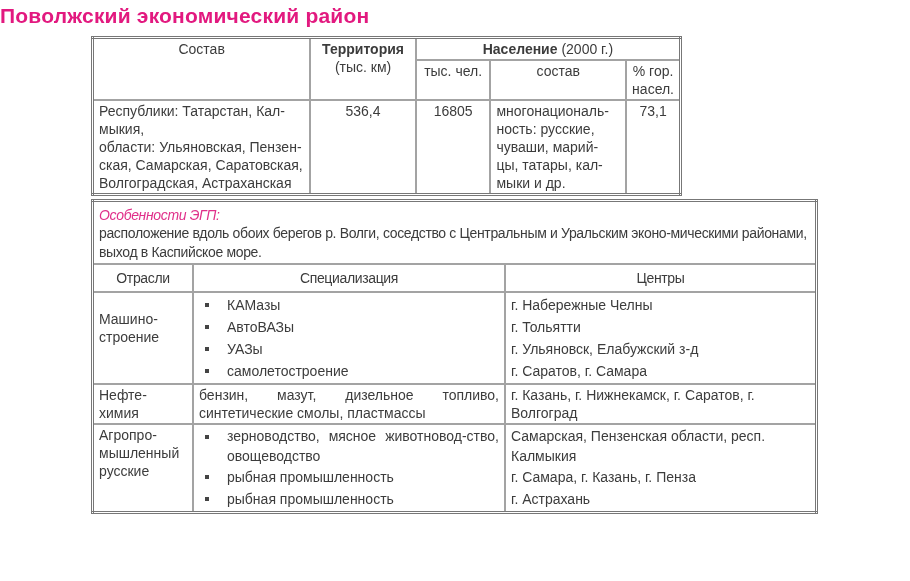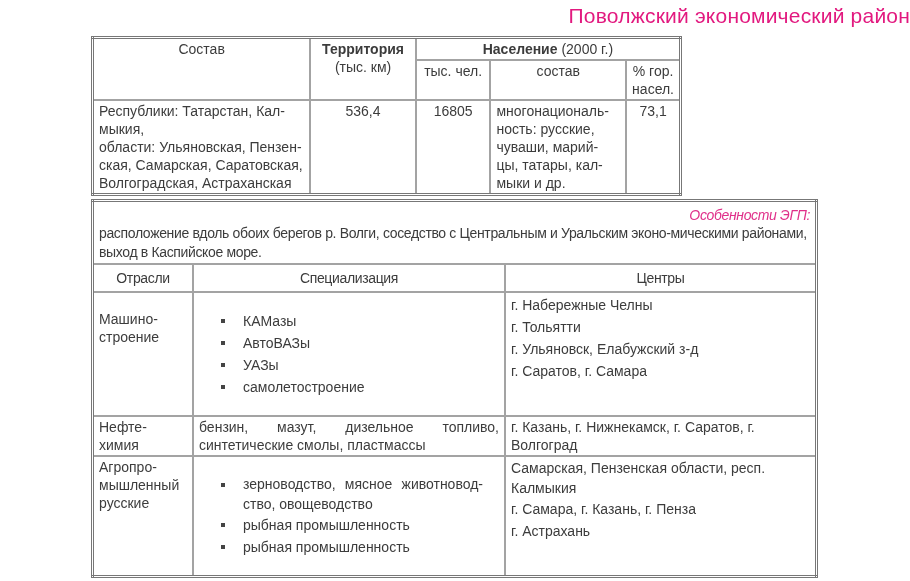--- a/index.html
+++ b/index.html
@@ -7,23 +7,23 @@
       width: 910px; height: 581px;
       background: #ffffff;
       font-family: "Liberation Sans", sans-serif;
       color: #3a3a3a;
       overflow: hidden;
       position: relative;
     }
     .title {
       position: absolute;
       left: 0; top: 4px; width: 910px;
-      text-align: right;
+      text-align: left;
       font-family: "Liberation Sans", sans-serif;
-      font-weight: normal;
+      font-weight: bold;
       font-size: 21px;
       color: #e2197f;
       letter-spacing: 0.2px;
     }
     .tbl {
       position: absolute;
       border-collapse: collapse;
       border: 3px double #777;
       font-size: 14px;
       line-height: 18px;
@@ -35,24 +35,24 @@
       vertical-align: top;
     }
     .tbl th { font-weight: normal; }
     .b { font-weight: bold; }
     .c { text-align: center; }
     #t1 { left: 91px; top: 36px; width: 591px; }
     #t2 { left: 91px; top: 199px; width: 727px; }
     .pink-it {
       color: #e0308a;
       font-style: italic;
-      text-align: right;
+      text-align: left;
     }
     .condensed { font-family: "Liberation Sans", sans-serif; letter-spacing: -0.35px; }
-    ul.bul { list-style: none; margin: 16px; padding: 0; }
+    ul.bul { list-style: none; margin: 0; padding: 0; }
     ul.bul li { position: relative; padding-left: 28px; line-height: 22px; }
     ul.bul li::before {
       content: ""; position: absolute; left: 6px; top: 9px;
       width: 4px; height: 4px; background: #444;
     }
     .lines div { line-height: 22px; }
     .justify { text-align: justify; text-align-last: left; }
   </style>
 </head>
 <body>

